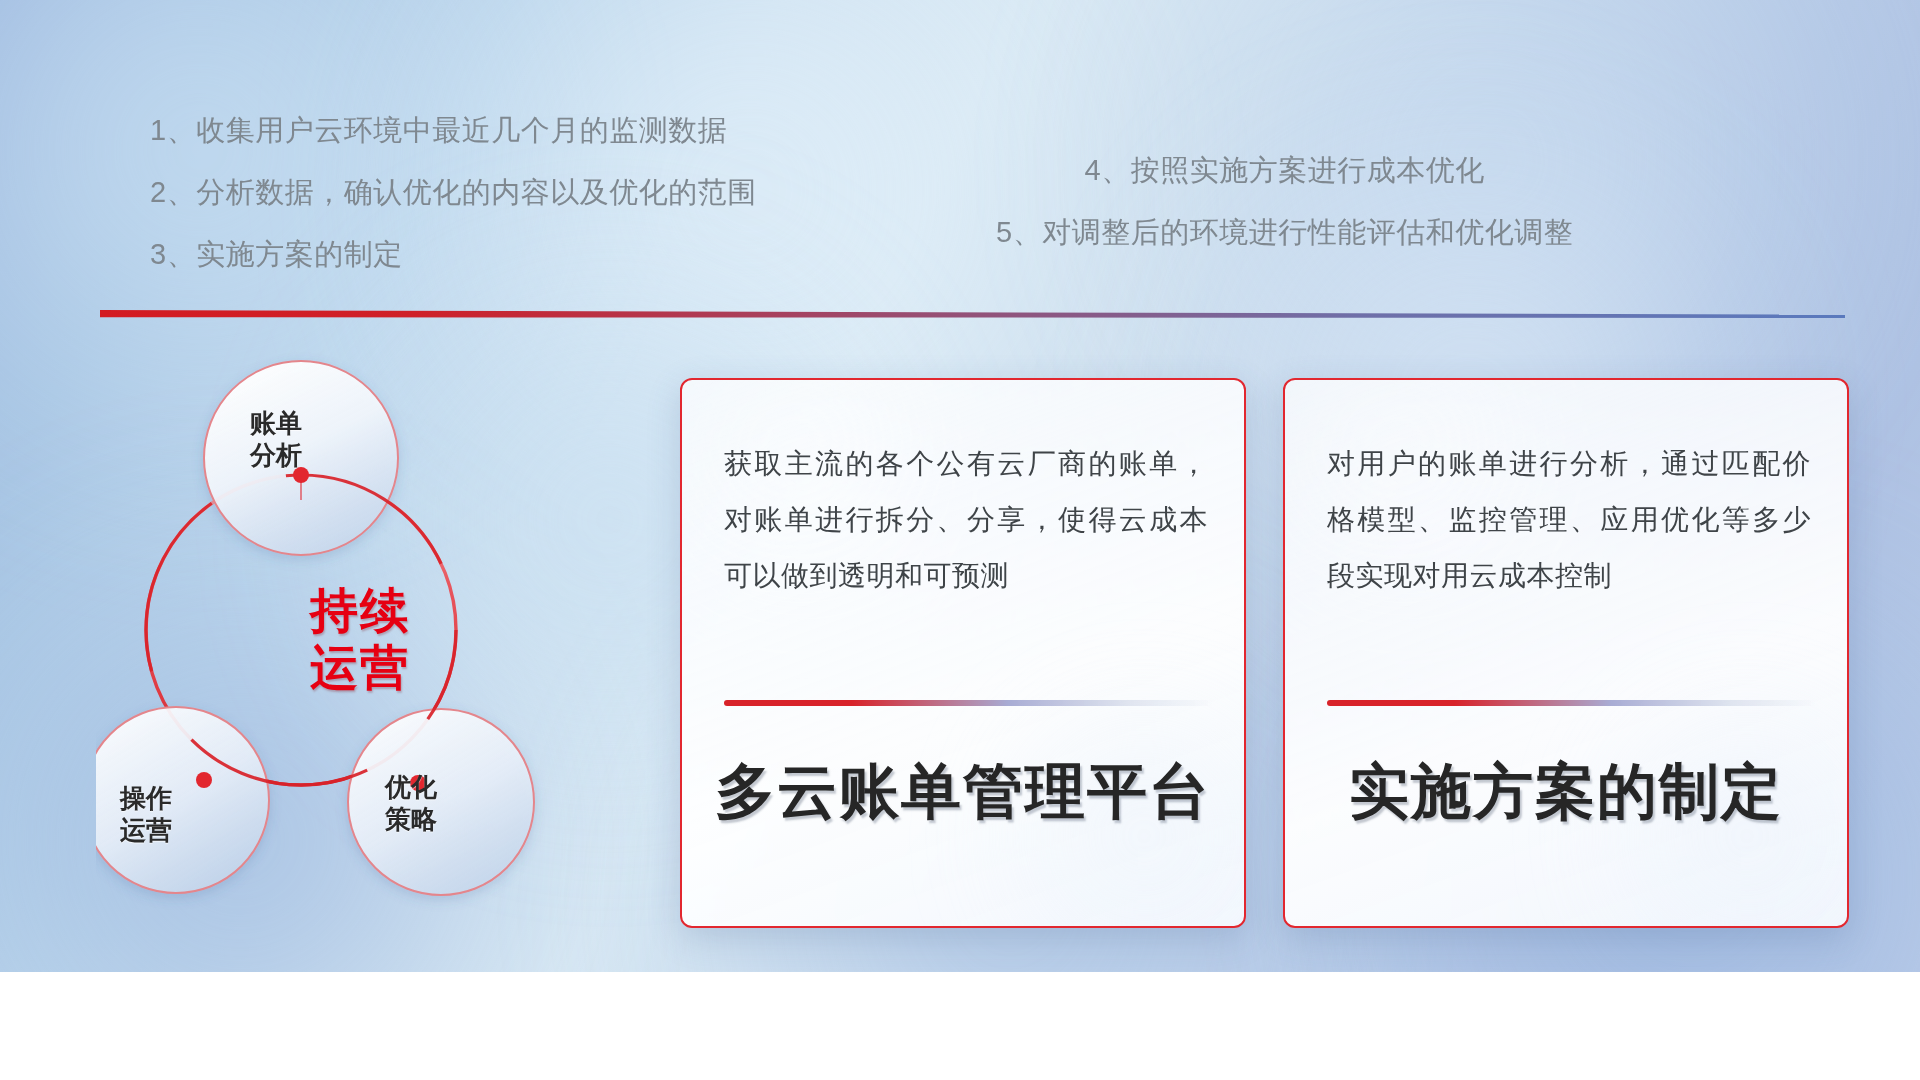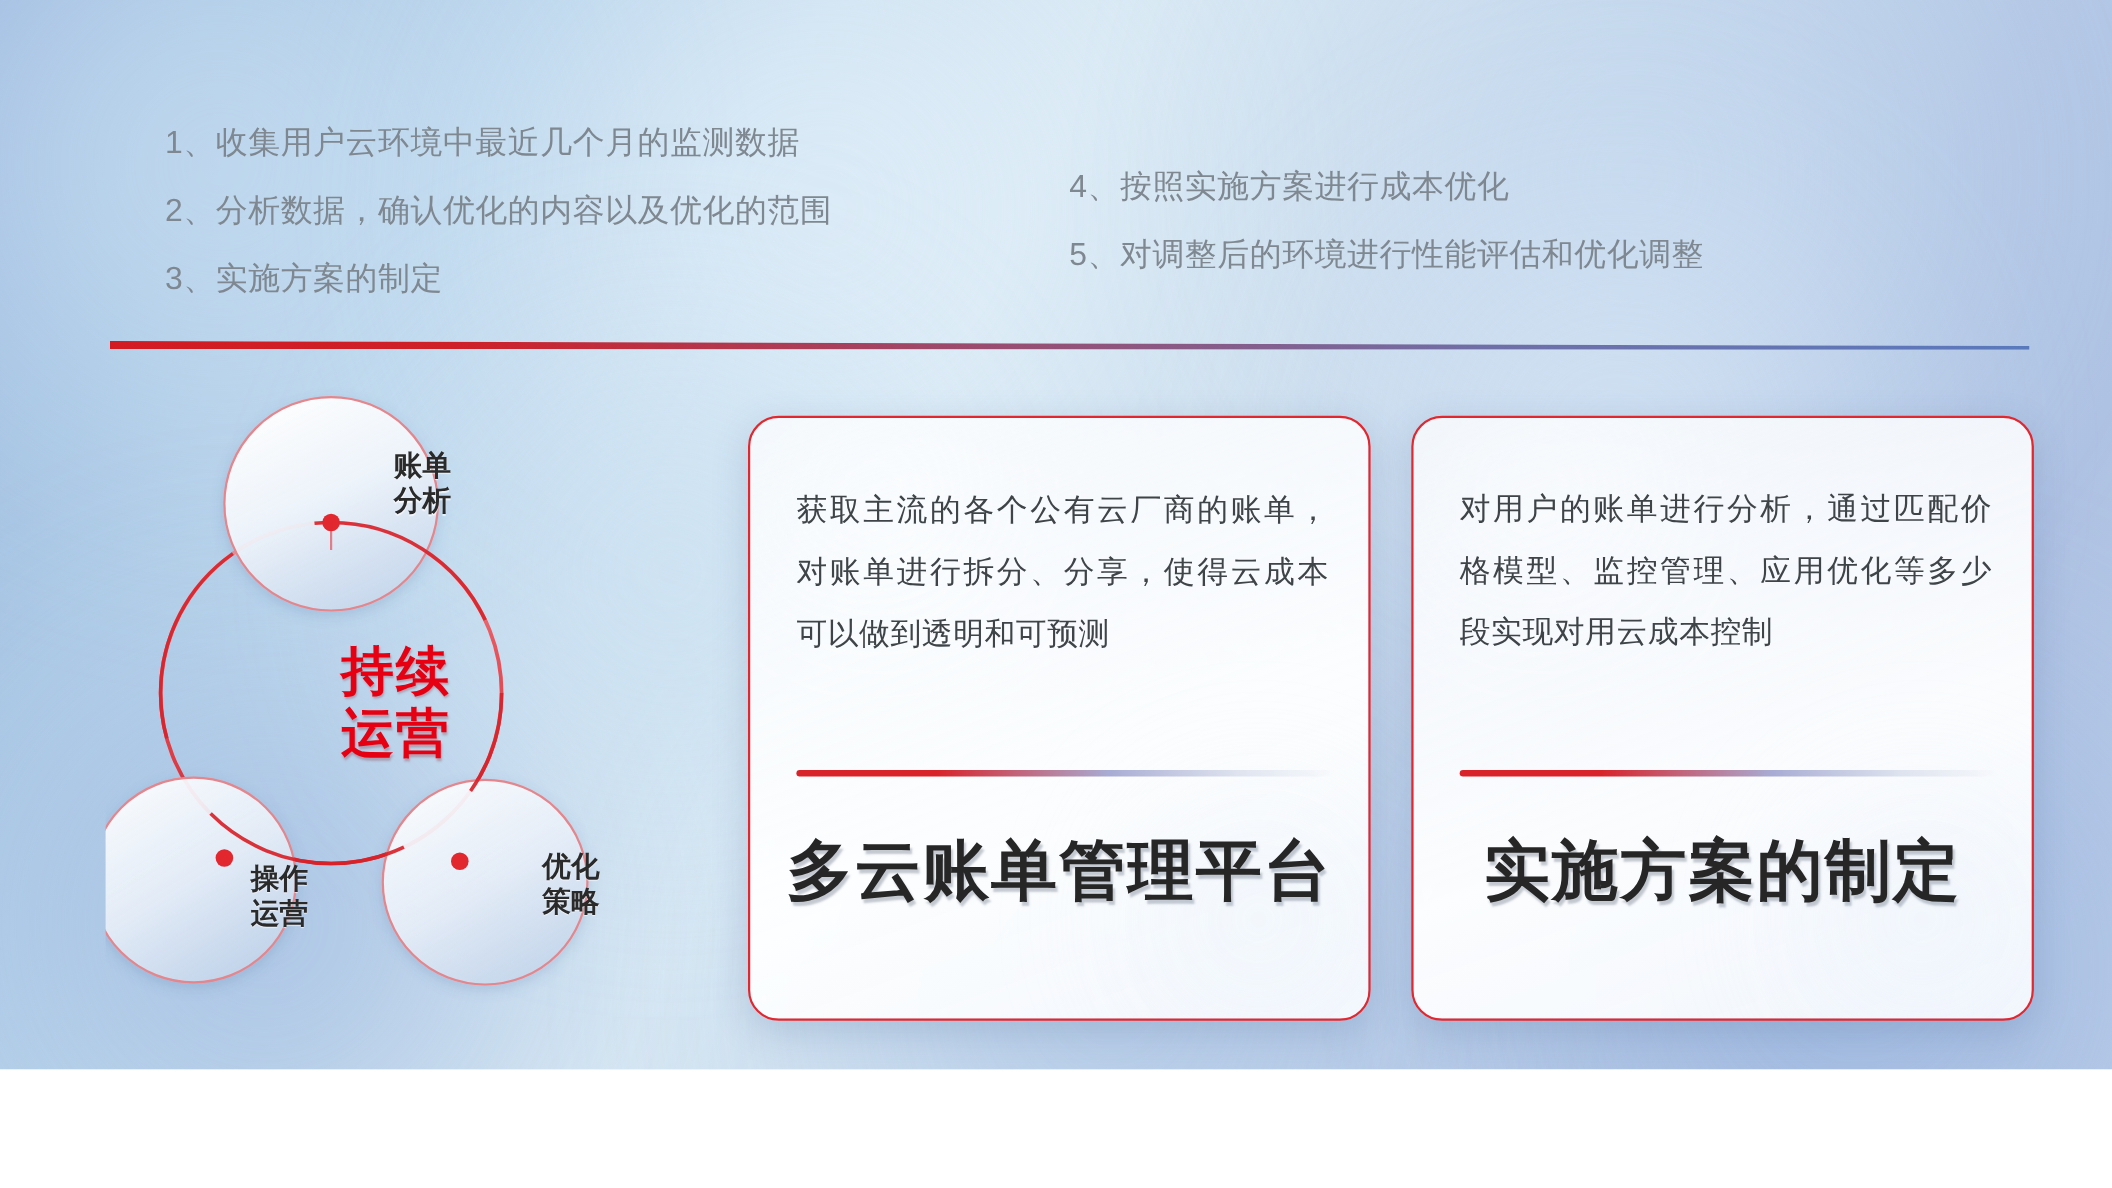--- a/index.html
+++ b/index.html
@@ -65,21 +65,21 @@
     position: absolute;
     color: #7f8890;
     font-size: 29px;
     letter-spacing: .5px;
     white-space: nowrap;
   }
   .steps .step-line { line-height: 1; margin-bottom: 33px; }
   .steps .step-line:last-child { margin-bottom: 0; }
 
   #steps-left  { left: 150px; top: 116px; }
-  #steps-right { left: 972px; top: 156px; }
+  #steps-right { left: 996px; top: 156px; text-align: center; }
 
   
   #divider {
     position: absolute;
     left: 100px;
     top: 309px;
     width: 1745px;
     height: 9px;
   }
 
@@ -87,21 +87,21 @@
   #venn {
     position: absolute;
     left: 96px;
     top: 340px;
     width: 520px;
     height: 600px;
   }
 
   .label-node {
     position: absolute;
-    text-align: right;
+    text-align: left;
     line-height: 1.22;
     font-weight: bold;
     color: #2a2a2a;
     font-size: 26px;
     white-space: nowrap;
     text-shadow: 0 1px 1px rgba(255,255,255,.7);
   }
   #label-top   { left: 250px; top: 408px; width: 160px; }
   #label-left  { left: 120px; top: 783px; width: 160px; }
   #label-right { left: 385px; top: 772px; width: 160px; }
@@ -120,21 +120,21 @@
     text-shadow: 1px 2px 2px rgba(120,0,10,.25);
   }
 
   
   .card {
     position: absolute;
     top: 378px;
     width: 562px;
     height: 546px;
     border: 2px solid #e2272f;
-    border-radius: 28px;
+    border-radius: 12px;
     background:
       linear-gradient(160deg,
         rgba(255,255,255,.72) 0%,
         rgba(252,253,255,.88) 28%,
         rgba(255,255,255,.95) 60%,
         rgba(248,251,255,.92) 100%);
     box-shadow: 0 10px 34px rgba(60,90,140,.20);
     backdrop-filter: blur(2px);
     overflow: hidden;
   }

